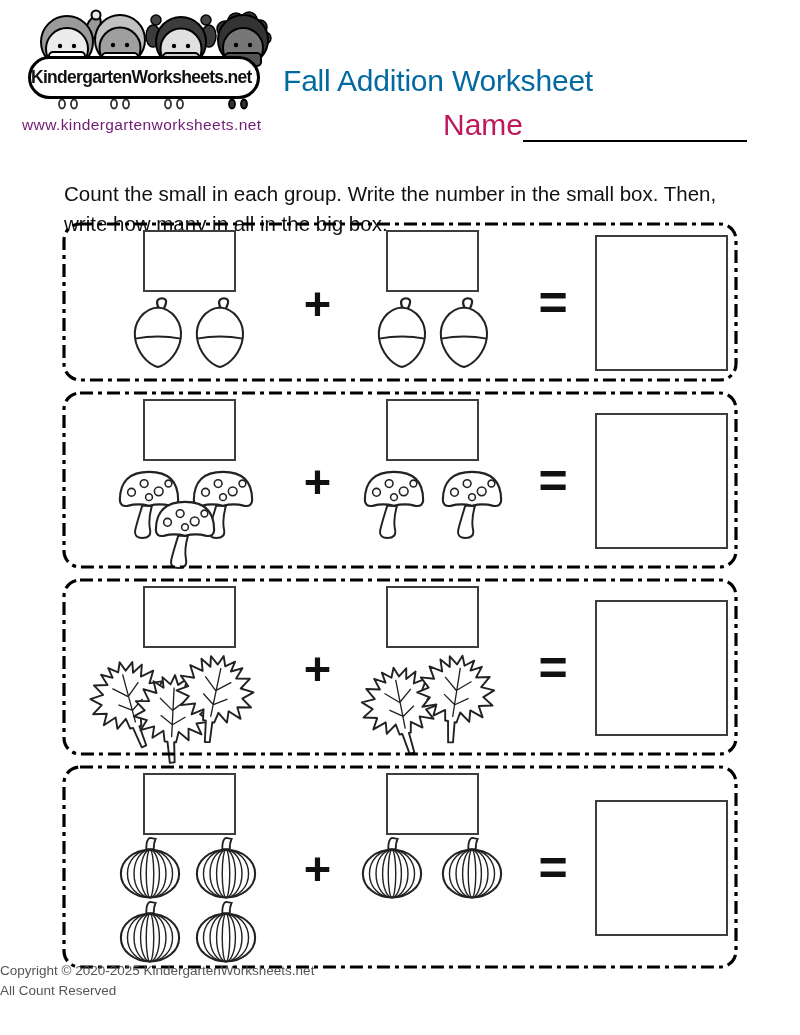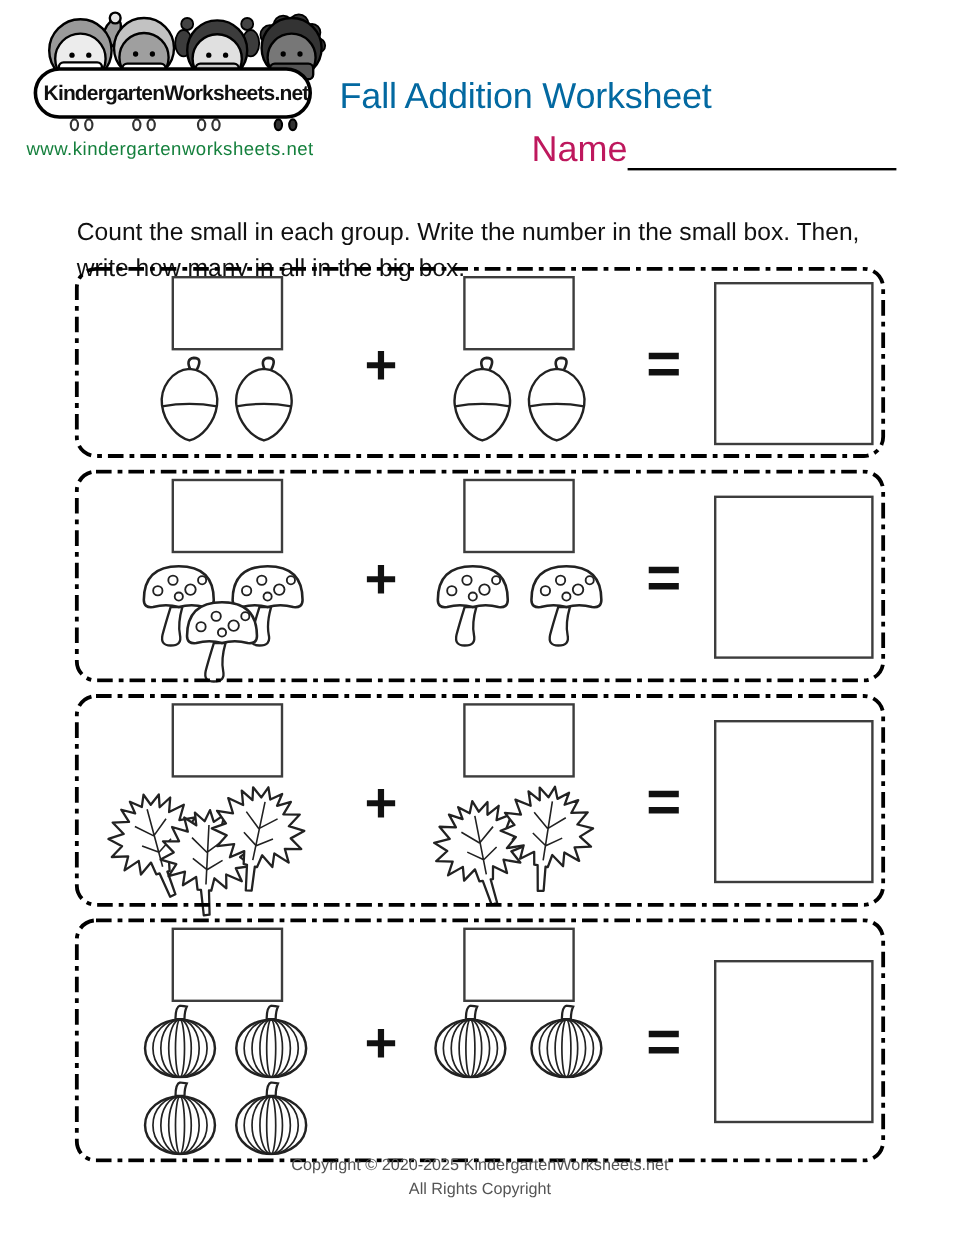--- a/index.html
+++ b/index.html
@@ -4,23 +4,23 @@
 <style>
   html,body { margin:0; padding:0; background:#fff; }
   body { width:800px; height:1035px; font-family:"Liberation Sans", sans-serif; color:#1a1a1a; }
   .page { position:relative; width:800px; height:1035px; overflow:hidden; background:#fff; }
 
   
   .logo { position:absolute; left:10px; top:4px; width:262px; height:114px; }
   .logo-kids { position:absolute; left:0; top:0; }
   .logo-banner { position:absolute; left:18px; top:52px; width:226px; height:37px;
     border:3.5px solid #000; border-radius:24px; background:#fff;
-    display:flex; align-items:center; justify-content:flex-end; }
+    display:flex; align-items:center; justify-content:flex-start; }
   .logo-banner span { font-weight:700; font-size:17.5px; letter-spacing:-0.7px; color:#111; white-space:nowrap; }
-  .logo-url { position:absolute; left:22px; top:116px; font-size:15.5px; color:#15803d; letter-spacing:0.4px; }
+  .logo-url { position:absolute; left:22px; top:116px; font-size:15.5px; color:#701a75; letter-spacing:0.4px; }
 
   .title { position:absolute; left:283px; top:44px; font-size:30px; font-weight:400; letter-spacing:-0.2px; color:#0369a1; }
 
   .name-row { position:absolute; left:443px; top:104px; display:flex; align-items:flex-end; }
   .name-label { font-size:30px; color:#be185d; }
   .name-rule { width:224px; height:36px; border-bottom:2.2px solid #000; }
 
   .instructions { position:absolute; left:64px; top:158px; width:700px;
     font-size:20.5px; line-height:1.5; color:#111; white-space:pre-line; }
 
@@ -40,21 +40,21 @@
   .small-box { width:93px; height:62px; border:2.4px solid #3d3d3d; background:#fff; box-sizing:border-box; }
   .big-box { width:134px; height:136px; border:2.4px solid #3d3d3d; background:#fff; box-sizing:border-box; margin-left:6px; }
   .op { text-align:center; font-weight:700; color:#111; }
   .op-plus { width:62px; font-size:47px; }
   .op-eq { width:72px; font-size:50px; }
 
   .cluster { position:relative; margin-top:2px; }
   .cluster .item { position:absolute; line-height:0; }
 
   
-  .footer { position:absolute; left:0; top:961px; width:800px; text-align:center;
+  .footer { position:absolute; left:0; top:961px; width:800px; 
     font-size:13.5px; color:#555; line-height:1.45; }
 </style>
 </head>
 <body>
 
 <div class="page">
 
   <div class="logo">
     <svg class="logo-kids" width="262" height="114" viewBox="0 0 262 114">
 
@@ -325,15 +325,15 @@
         <div class="op op-eq">=</div>
         <div class="big-box"></div>
         <svg class="row-border" width="676" height="204">
           <rect x="2" y="2" width="672" height="200" rx="16" fill="none" stroke="#000" stroke-width="3.2" stroke-dasharray="13 5 4 5"></rect>
         </svg>
       </div>
     </div>
 
   <div class="footer">
     <div>Copyright © 2020-2025 KindergartenWorksheets.net</div>
-    <div>All Rights Copyright</div>
+    <div>All Count Reserved</div>
   </div>
 </div>
 
 </body></html>

